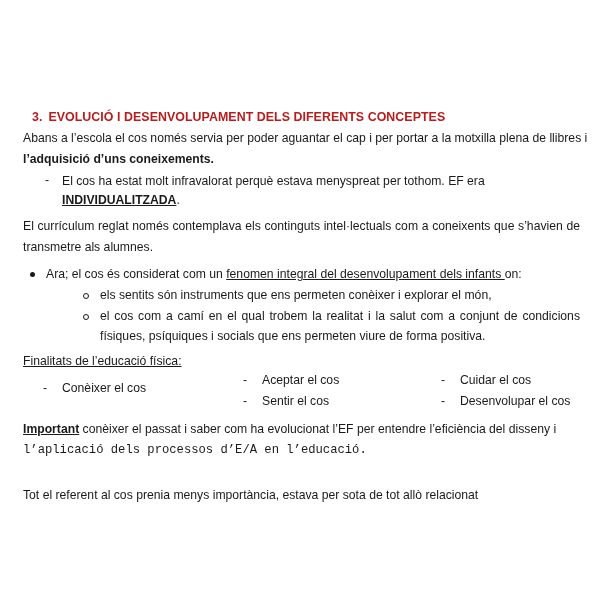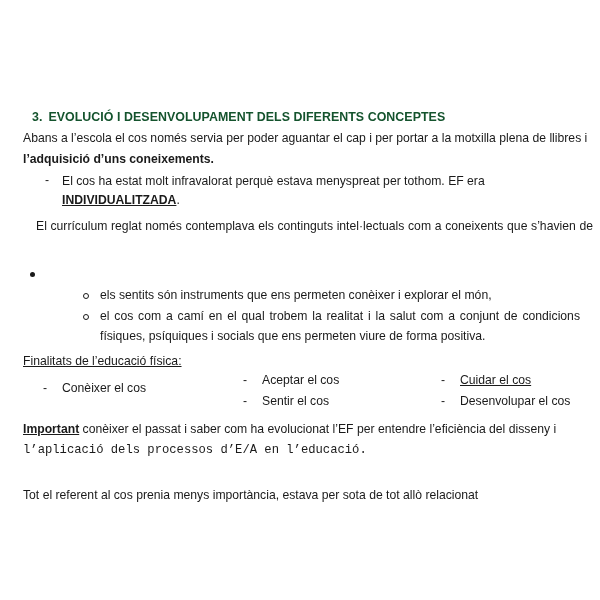--- a/index.html
+++ b/index.html
@@ -66,57 +66,61 @@
       height: 4px;
       border: 1px solid #1a1a1a;
       border-radius: 50%;
     }
   </style>
 </head>
 <body>
 
 <div class="page">
 
-  <div class="heading" style="color: #14532d;">
+  <div class="heading" style="color: #b91c1c;">
     <span class="num">3.</span><span>EVOLUCIÓ I DESENVOLUPAMENT DELS DIFERENTS CONCEPTES</span>
   </div>
 
   <div class="line" style="left:23px; top:130px; width:557px;text-align:center;">Abans a l’escola el cos només servia per poder aguantar el cap i per portar a la motxilla plena de llibres i</div>
   <div class="line" style="left:23px; top:151px;font-weight:bold;">l’adquisició d’uns coneixements.</div>
 
   <span class="dash" style="left:45px; top:173px;">-</span>
   <div class="line" style="left:62px; top:173px;">El cos ha estat molt infravalorat perquè estava menyspreat per tothom. EF era</div>
   <div class="line" style="left:62px; top:192px;">
     <span class="b u">INDIVIDUALITZADA</span><span>.</span>
   </div>
 
-  <div class="line justify" style="left:23px; top:218px; width:557px;margin-left:13px;">El currículum reglat només contemplava els continguts intel·lectuals com a coneixents que s’havien de</div>
+  <div class="line justify" style="left:23px; top:218px; width:557px;">El currículum reglat només contemplava els continguts intel·lectuals com a coneixents que s’havien de</div>
+  <div class="line" style="left:23px; top:239px;">transmetre als alumnes.</div>
 
   <div class="bullet-dot"></div>
+  <div class="line" style="left:46px; top:266px;">
+    <span>Ara; el cos és considerat com un </span><span class="u">fenomen integral del desenvolupament dels infants </span><span>on:</span>
+  </div>
 
   <div class="circle" style="left:83px; top:293px;"></div>
   <div class="line" style="left:100px; top:287px;">els sentits són instruments que ens permeten conèixer i explorar el món,</div>
 
   <div class="circle" style="left:83px; top:314px;"></div>
   <div class="line justify" style="left:100px; top:308px; width:480px;">el cos com a camí en el qual trobem la realitat i la salut com a conjunt de condicions</div>
   <div class="line" style="left:100px; top:328px;">físiques, psíquiques i socials que ens permeten viure de forma positiva.</div>
 
   <div class="line u" style="left:23px; top:353px;">Finalitats de l’educació física:</div>
 
   <span class="dash" style="left:43px; top:381px;">-</span>
   <div class="line" style="left:62px; top:380px;">Conèixer el cos</div>
 
   <span class="dash" style="left:243px; top:373px;">-</span>
   <div class="line" style="left:262px; top:372px;">Aceptar el cos</div>
 
   <span class="dash" style="left:243px; top:394px;">-</span>
   <div class="line" style="left:262px; top:393px;">Sentir el cos</div>
 
   <span class="dash" style="left:441px; top:373px;">-</span>
-  <div class="line" style="left:460px; top:372px;text-decoration:underline;">Cuidar el cos</div>
+  <div class="line" style="left:460px; top:372px;">Cuidar el cos</div>
 
   <span class="dash" style="left:441px; top:394px;">-</span>
   <div class="line" style="left:460px; top:393px;">Desenvolupar el cos</div>
 
   <div class="line justify" style="left:23px; top:421px; width:451px;">
     <span class="b u">Important</span><span> conèixer el passat i saber com ha evolucionat l’EF per entendre l’eficiència del disseny i</span>
   </div>
   <div class="line" style="left:23px; top:442px;font-family:Liberation Mono, monospace;">l’aplicació dels processos d’E/A en l’educació.</div>
   <div class="line" style="left:23px; top:462px;margin-top:25px;">Tot el referent al cos prenia menys importància, estava per sota de tot allò relacionat</div>
 

